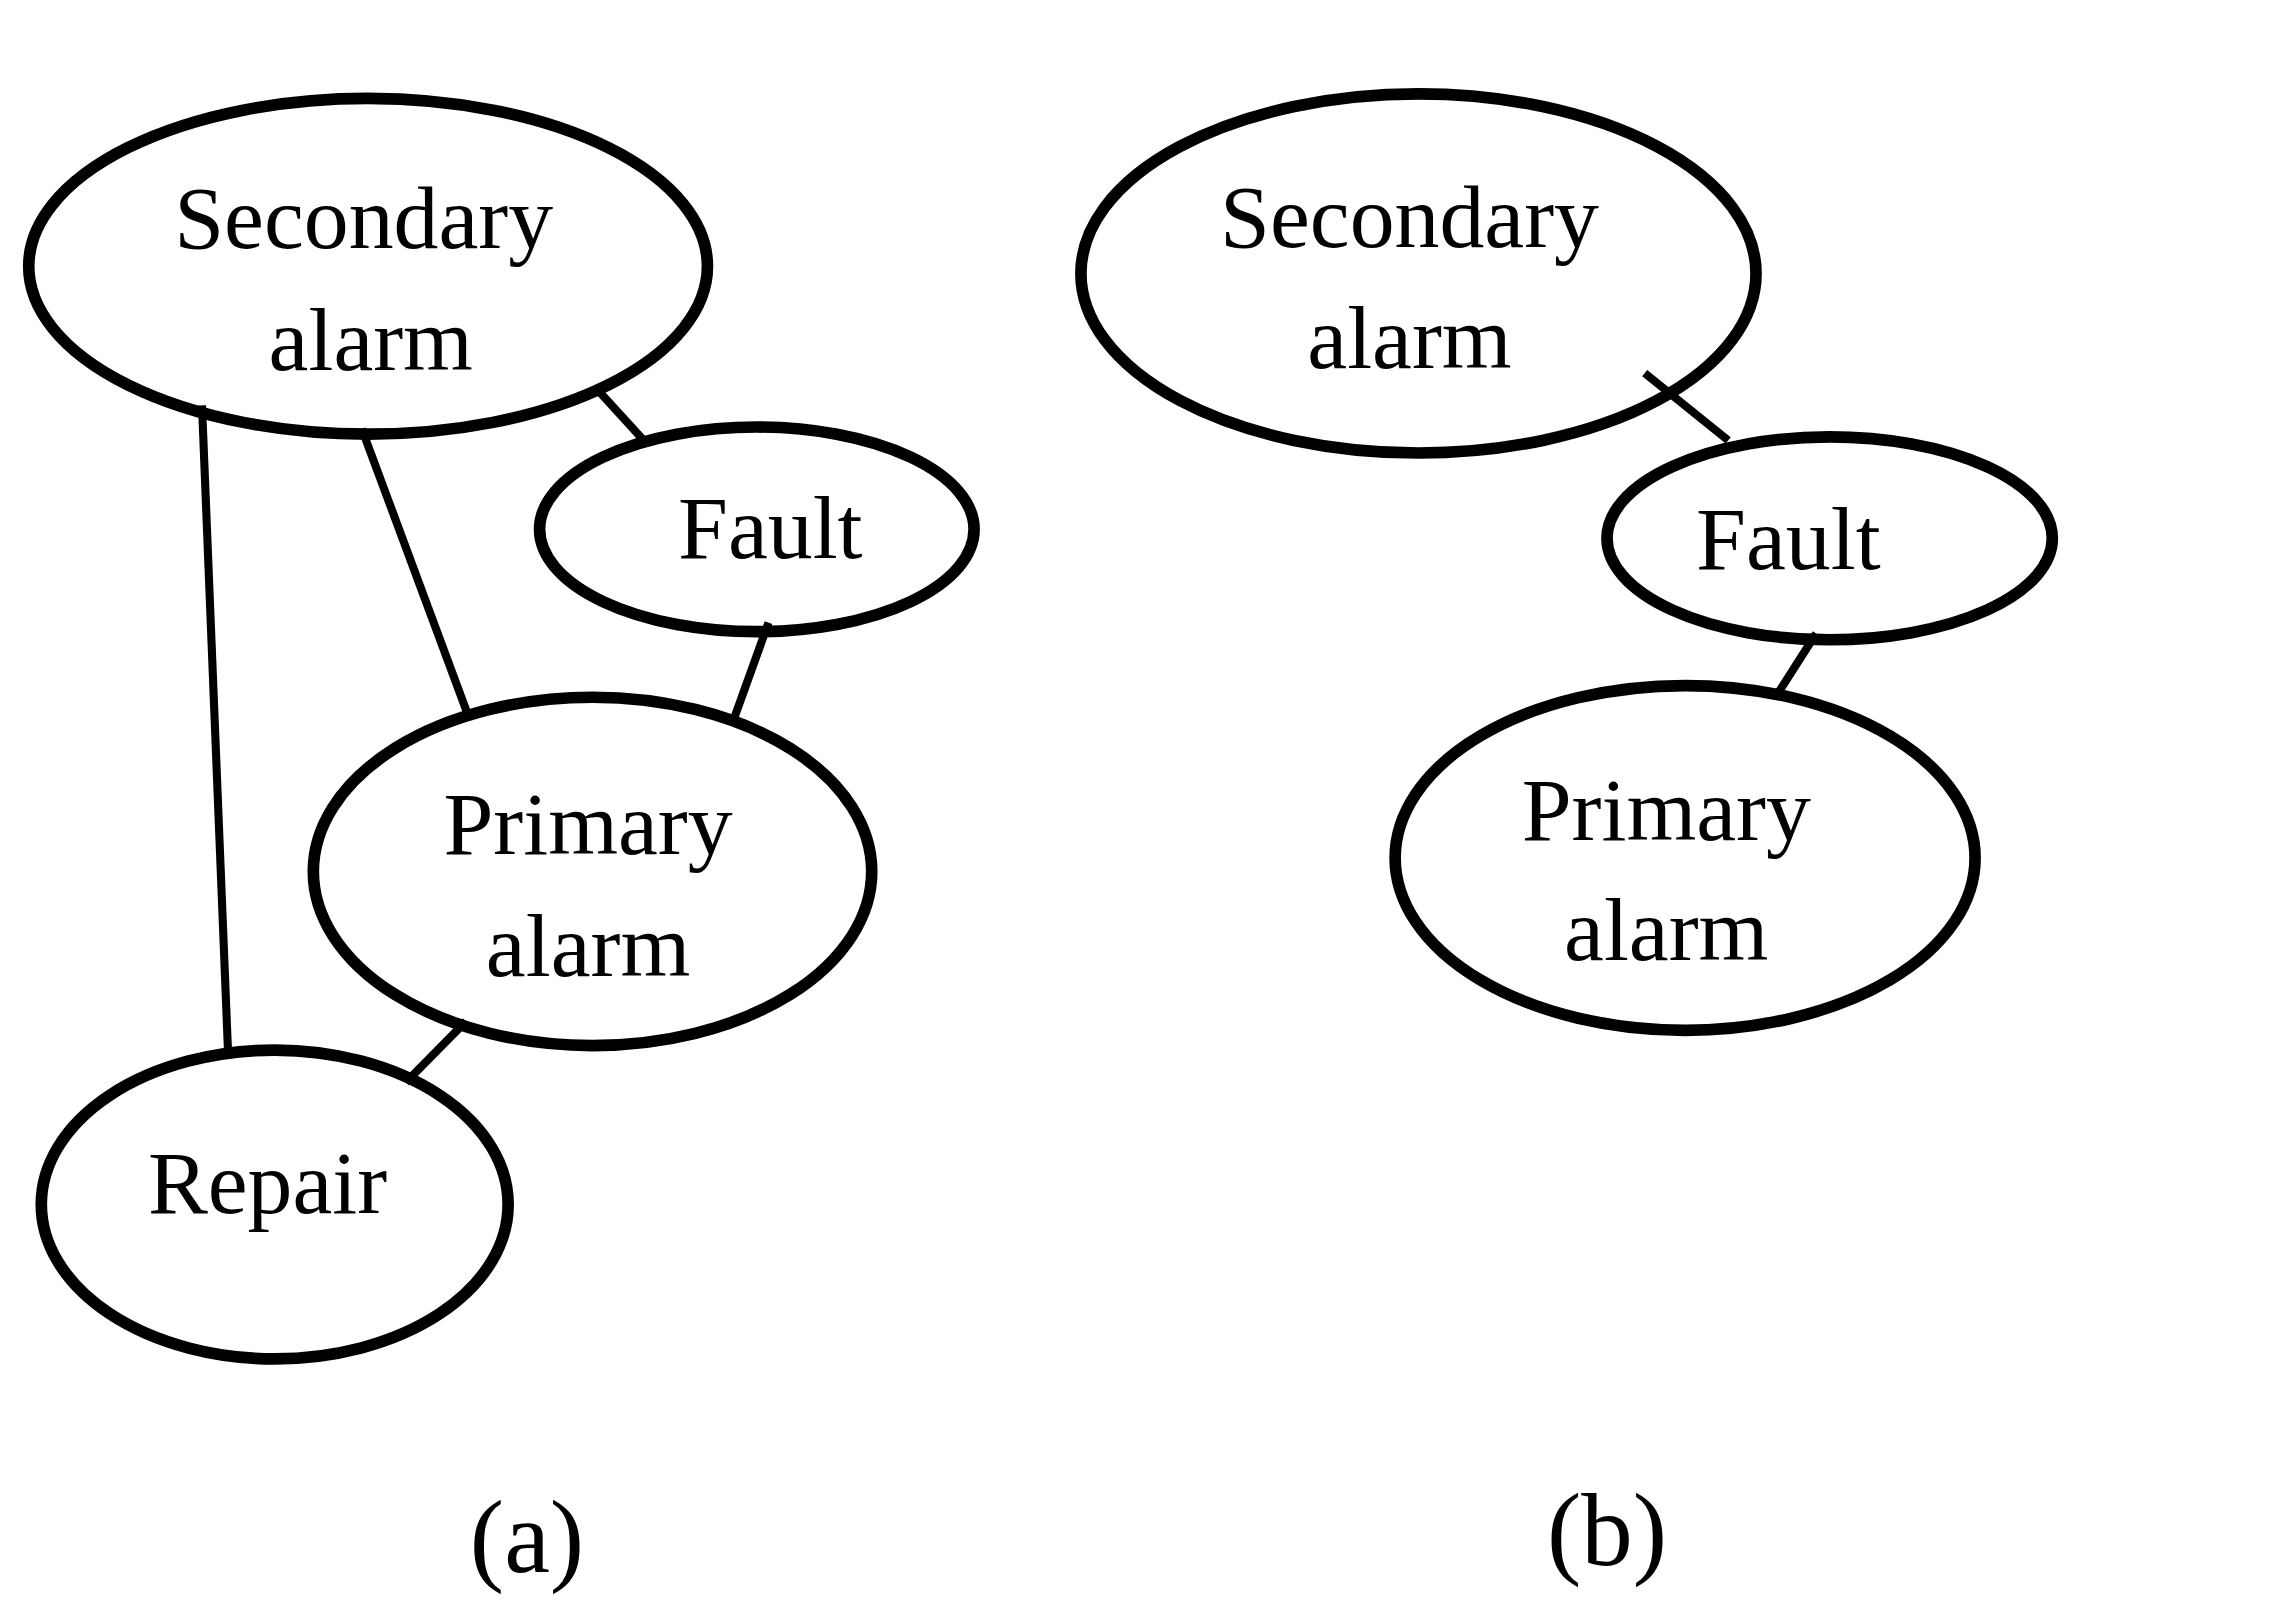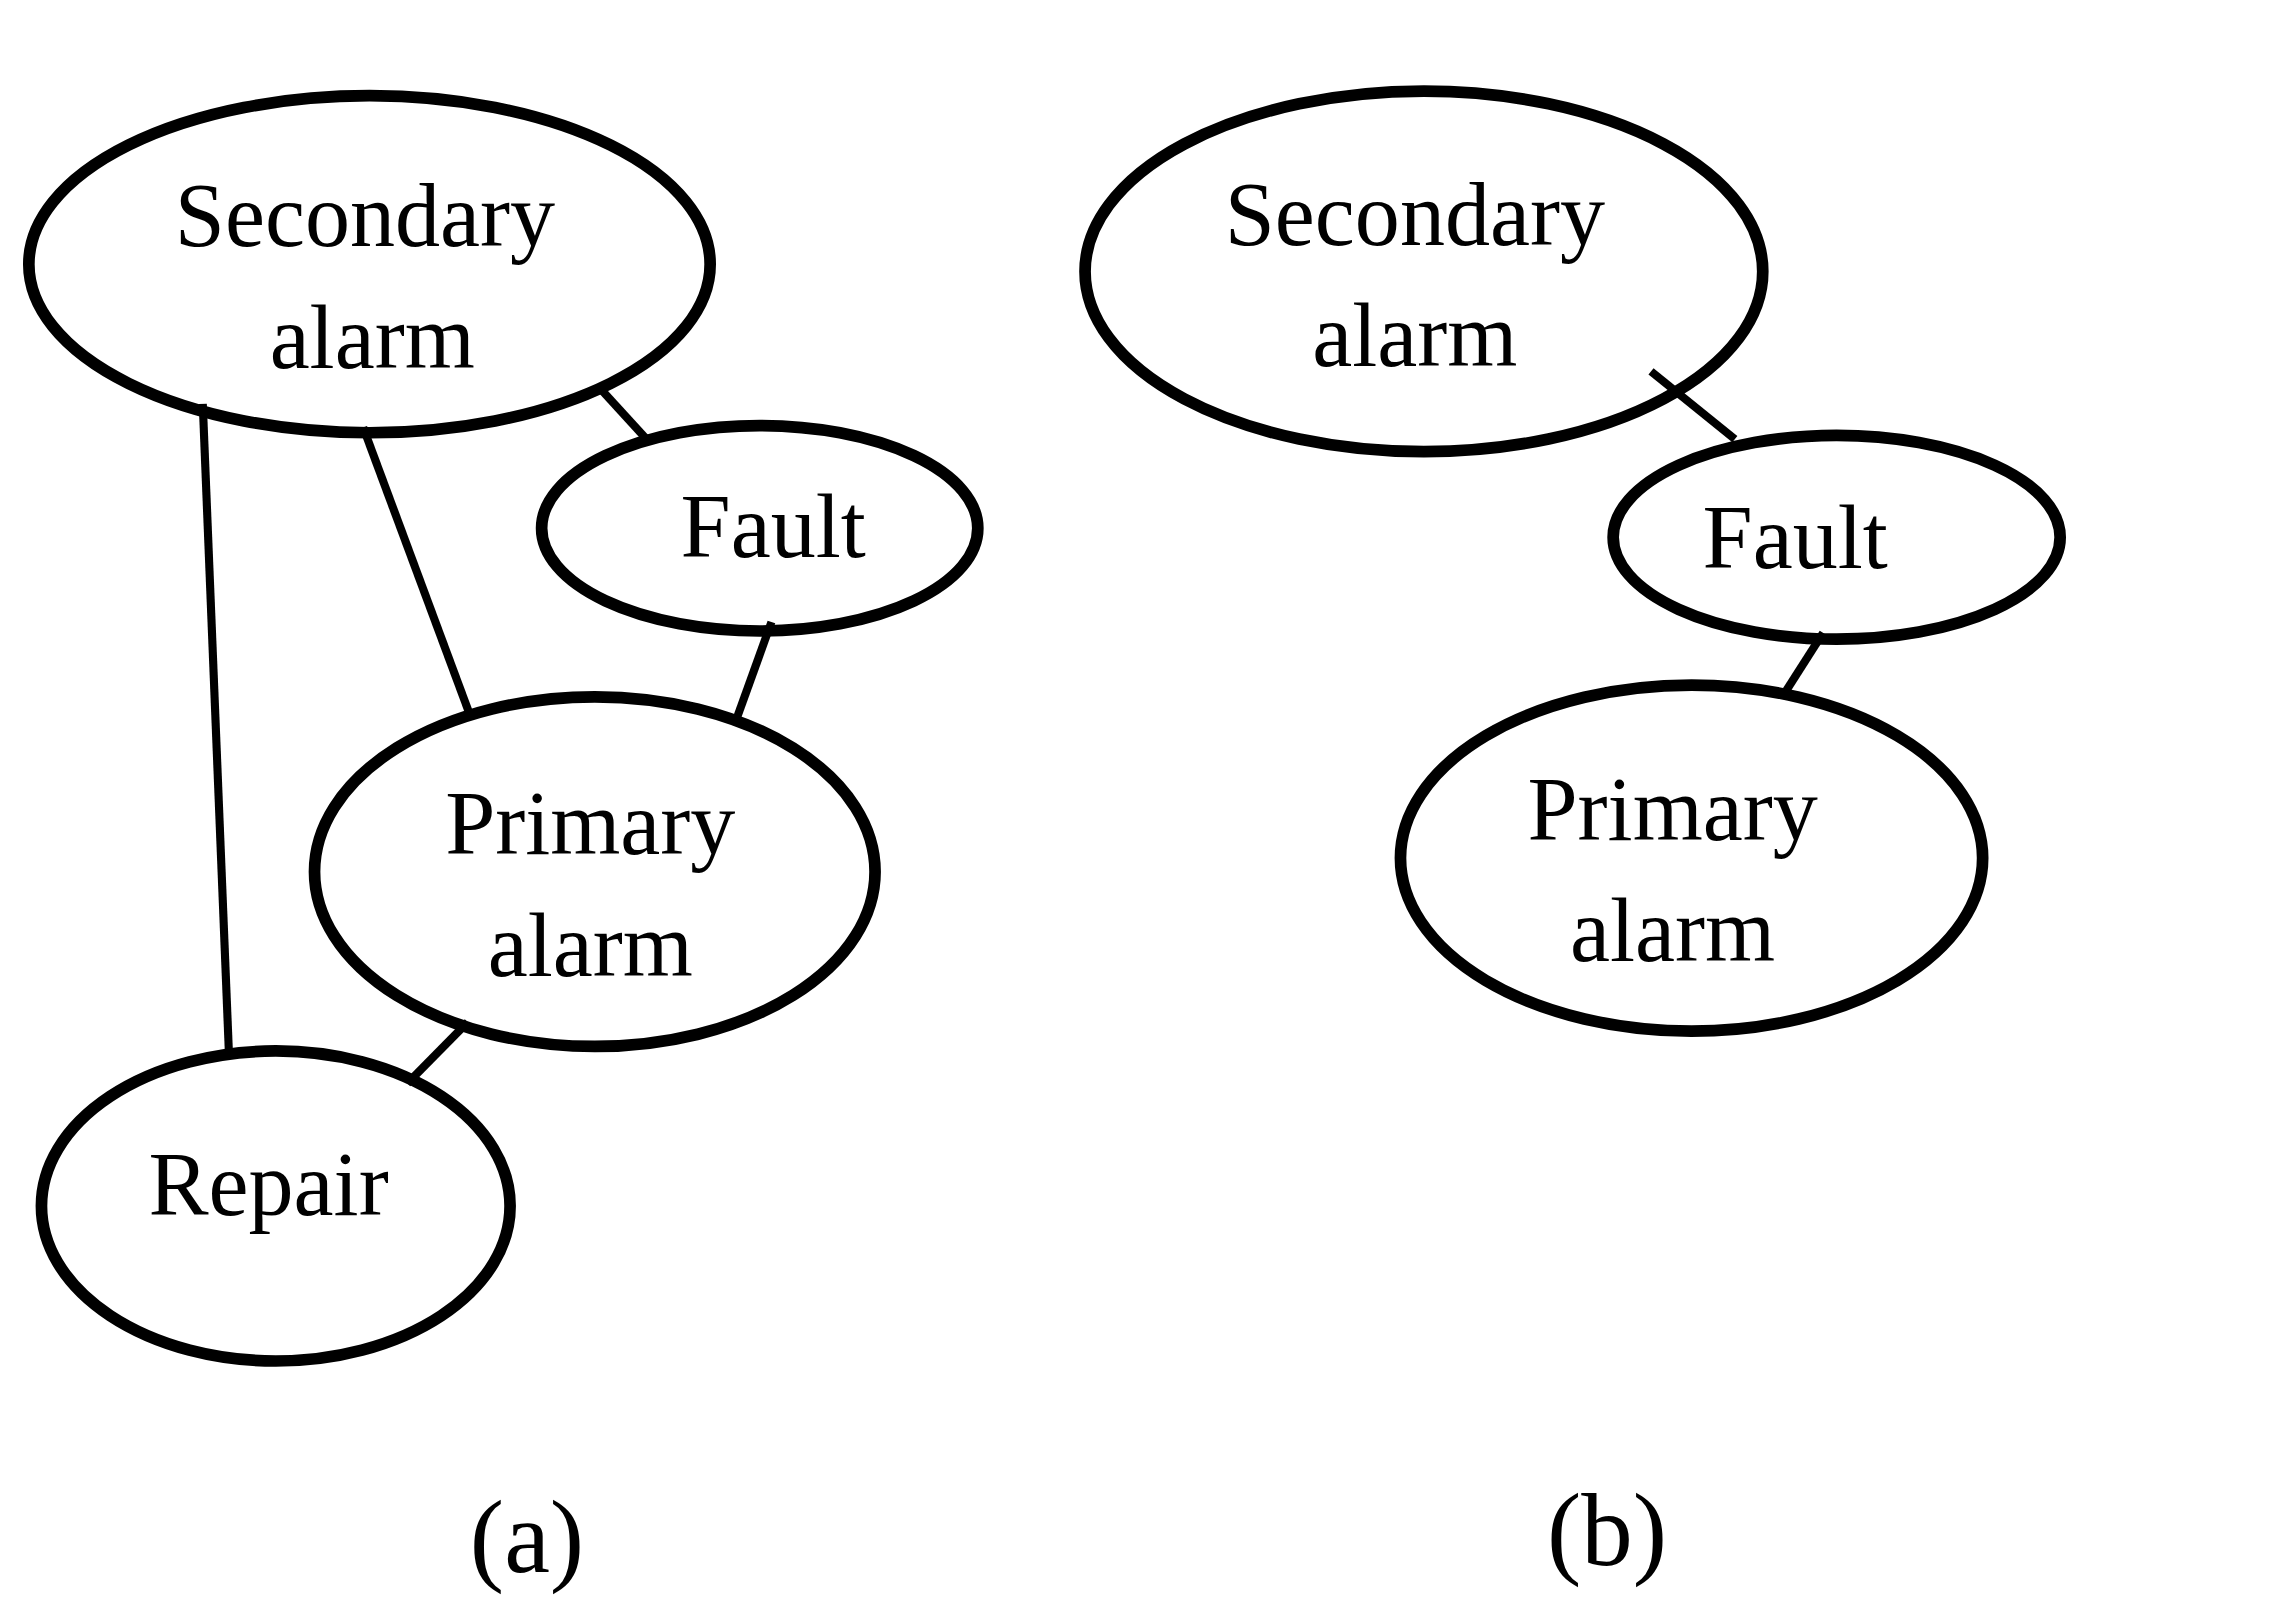--- a/index.html
+++ b/index.html
@@ -3,21 +3,20 @@
 <meta charset="utf-8">
 <style>
   html, body { margin: 0; padding: 0; background: #ffffff; }
   .page {
     position: relative;
     width: 2090px;
     height: 1618px;
     background: #ffffff;
     overflow: hidden;
     font-family: "Liberation Serif", serif;
-    padding-left: 8px;
   }
   .diagram-svg {
     position: absolute;
     inset: 0;
     width: 100%;
     height: 100%;
   }
   .node-label, .caption {
     fill: #000000;
     font-family: "Liberation Serif", serif;

